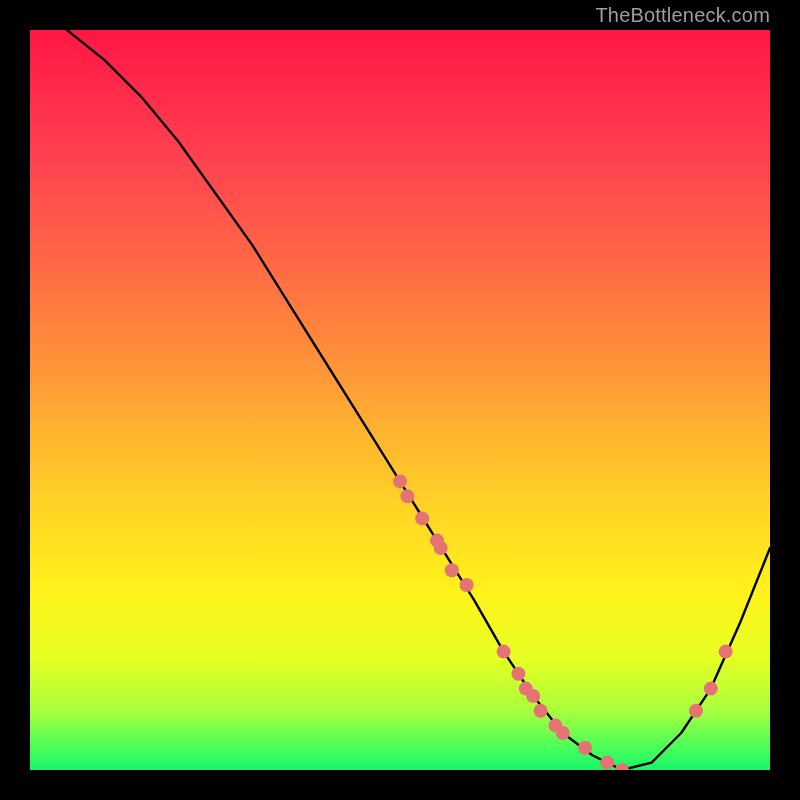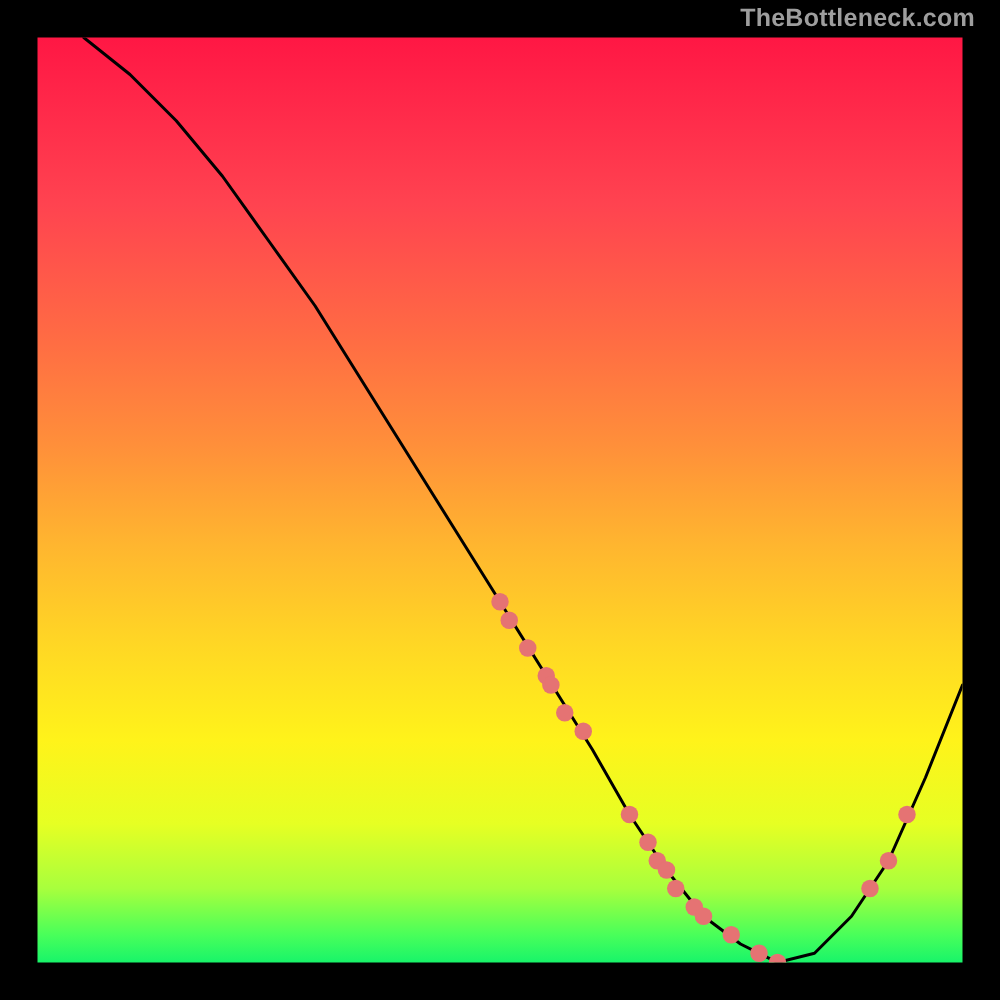--- a/index.html
+++ b/index.html
@@ -36,24 +36,24 @@
       #fff31a 76%,
       #e6ff23 85%,
       #a8ff3d 92%,
       #49ff5a 97%,
       #18f46a 100%
     );
   }
   .watermark {
     position: absolute;
     top: 4px;
-    right: 20px;
+    right: 30px;
     color: #9e9e9e;
     font-size: 20px;
-    font-weight: 700;
+    font-weight: 400;
     letter-spacing: 0.2px;
     user-select: none;
   }
   svg.overlay {
     position: absolute;
     left: 0;
     top: 0;
     width: 740px;
     height: 740px;
   }

